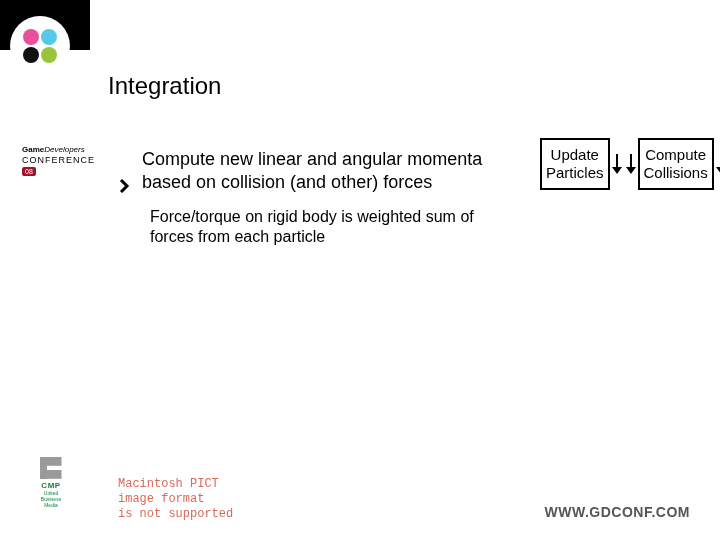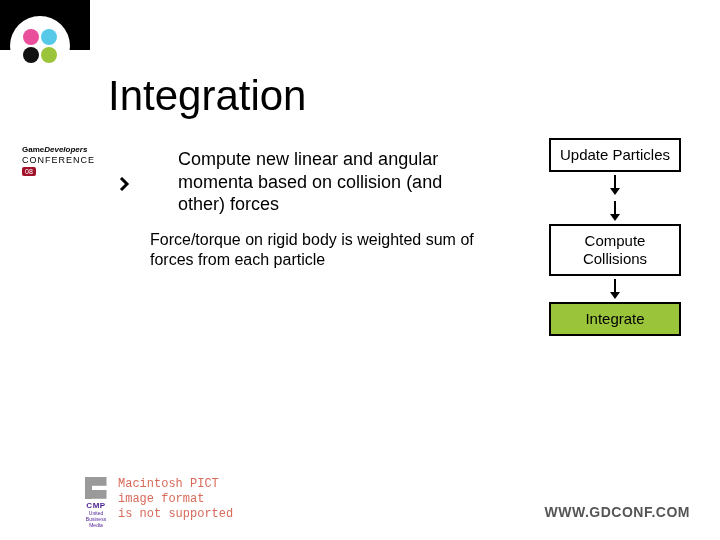--- a/index.html
+++ b/index.html
@@ -39,57 +39,56 @@
   }
   .p1 { background: #e94f9a; top: 1px; left: 1px; }
   .p2 { background: #56c9e8; top: 1px; right: 1px; }
   .p3 { background: #111; bottom: 1px; left: 1px; }
   .p4 { background: #9ac53a; bottom: 1px; right: 1px; }
 
   .title {
     position: absolute;
     top: 72px;
     left: 108px;
-    font-size: 42px;
+    font-size: 24px;
     font-weight: 400;
     color: #000;
   }
 
   .side-badge {
     position: absolute;
     top: 145px;
     left: 22px;
     font-size: 8px;
     font-family: Arial, sans-serif;
   }
   .side-badge .gd { color:#000; font-weight:bold; }
-  .side-badge .gd i { font-style: italic; font-weight: bold; }
+  .side-badge .gd i { font-style: italic; font-weight: normal; }
   .side-badge .conf {
     font-size: 9px; letter-spacing: 1px; color:#000;
     margin-top: 1px;
   }
   .side-badge .yr {
     display:inline-block;
     background:#a1132b; color:#fff;
     font-size:7px; padding:1px 3px;
     border-radius:2px;
     margin-top:2px;
   }
 
   .content {
     position: absolute;
     top: 148px;
     left: 118px;
     width: 370px;
   }
   .item {
     display: flex;
-    align-items: center;
+    align-items: flex-end;
     margin-bottom: 4px;
-    gap: 36px;
   }
   .bullet {
     flex: 0 0 auto;
     margin-right: 10px;
     margin-top: 4px;
   }
   .bullet svg { display:block; }
   .li-text {
     font-size: 18px;
     line-height: 1.25;
@@ -101,21 +100,21 @@
     margin-bottom: 10px;
   }
   .sub .li-text { font-size: 16px; }
 
   .flow {
     position: absolute;
     top: 138px;
     right: 30px;
     width: 150px;
     display: flex;
-    flex-direction: column;
+    flex-direction: row;
     align-items: center;
   }
   .box {
     width: 132px;
     border: 2px solid #000;
     background: #fff;
     text-align: center;
     font-size: 15px;
     line-height: 1.2;
     padding: 6px 4px;
@@ -133,26 +132,25 @@
     left: 118px;
     font-size: 12px;
     font-weight: normal;
     color: #d86a5a;
     line-height: 1.25;
     font-family: "Courier New", monospace;
   }
 
   .cmp-logo {
     position: absolute;
-    bottom: 12px;
+    bottom: 32px;
     left: 34px;
     width: 34px;
     text-align: center;
-    color: #4c1d95;
-    margin-left: 45px;
+    color: #15803d;
   }
   .cmp-mark {
     width: 22px; height: 22px;
     margin: 0 auto 2px;
     background:
       linear-gradient(#9a9a9a,#9a9a9a) left/33% 100% no-repeat,
       linear-gradient(#9a9a9a,#9a9a9a) right top/66% 40% no-repeat,
       linear-gradient(#9a9a9a,#9a9a9a) right bottom/66% 40% no-repeat;
   }
   .cmp-logo .t1 { font-size:8px; font-weight:bold; letter-spacing:0.5px; }

